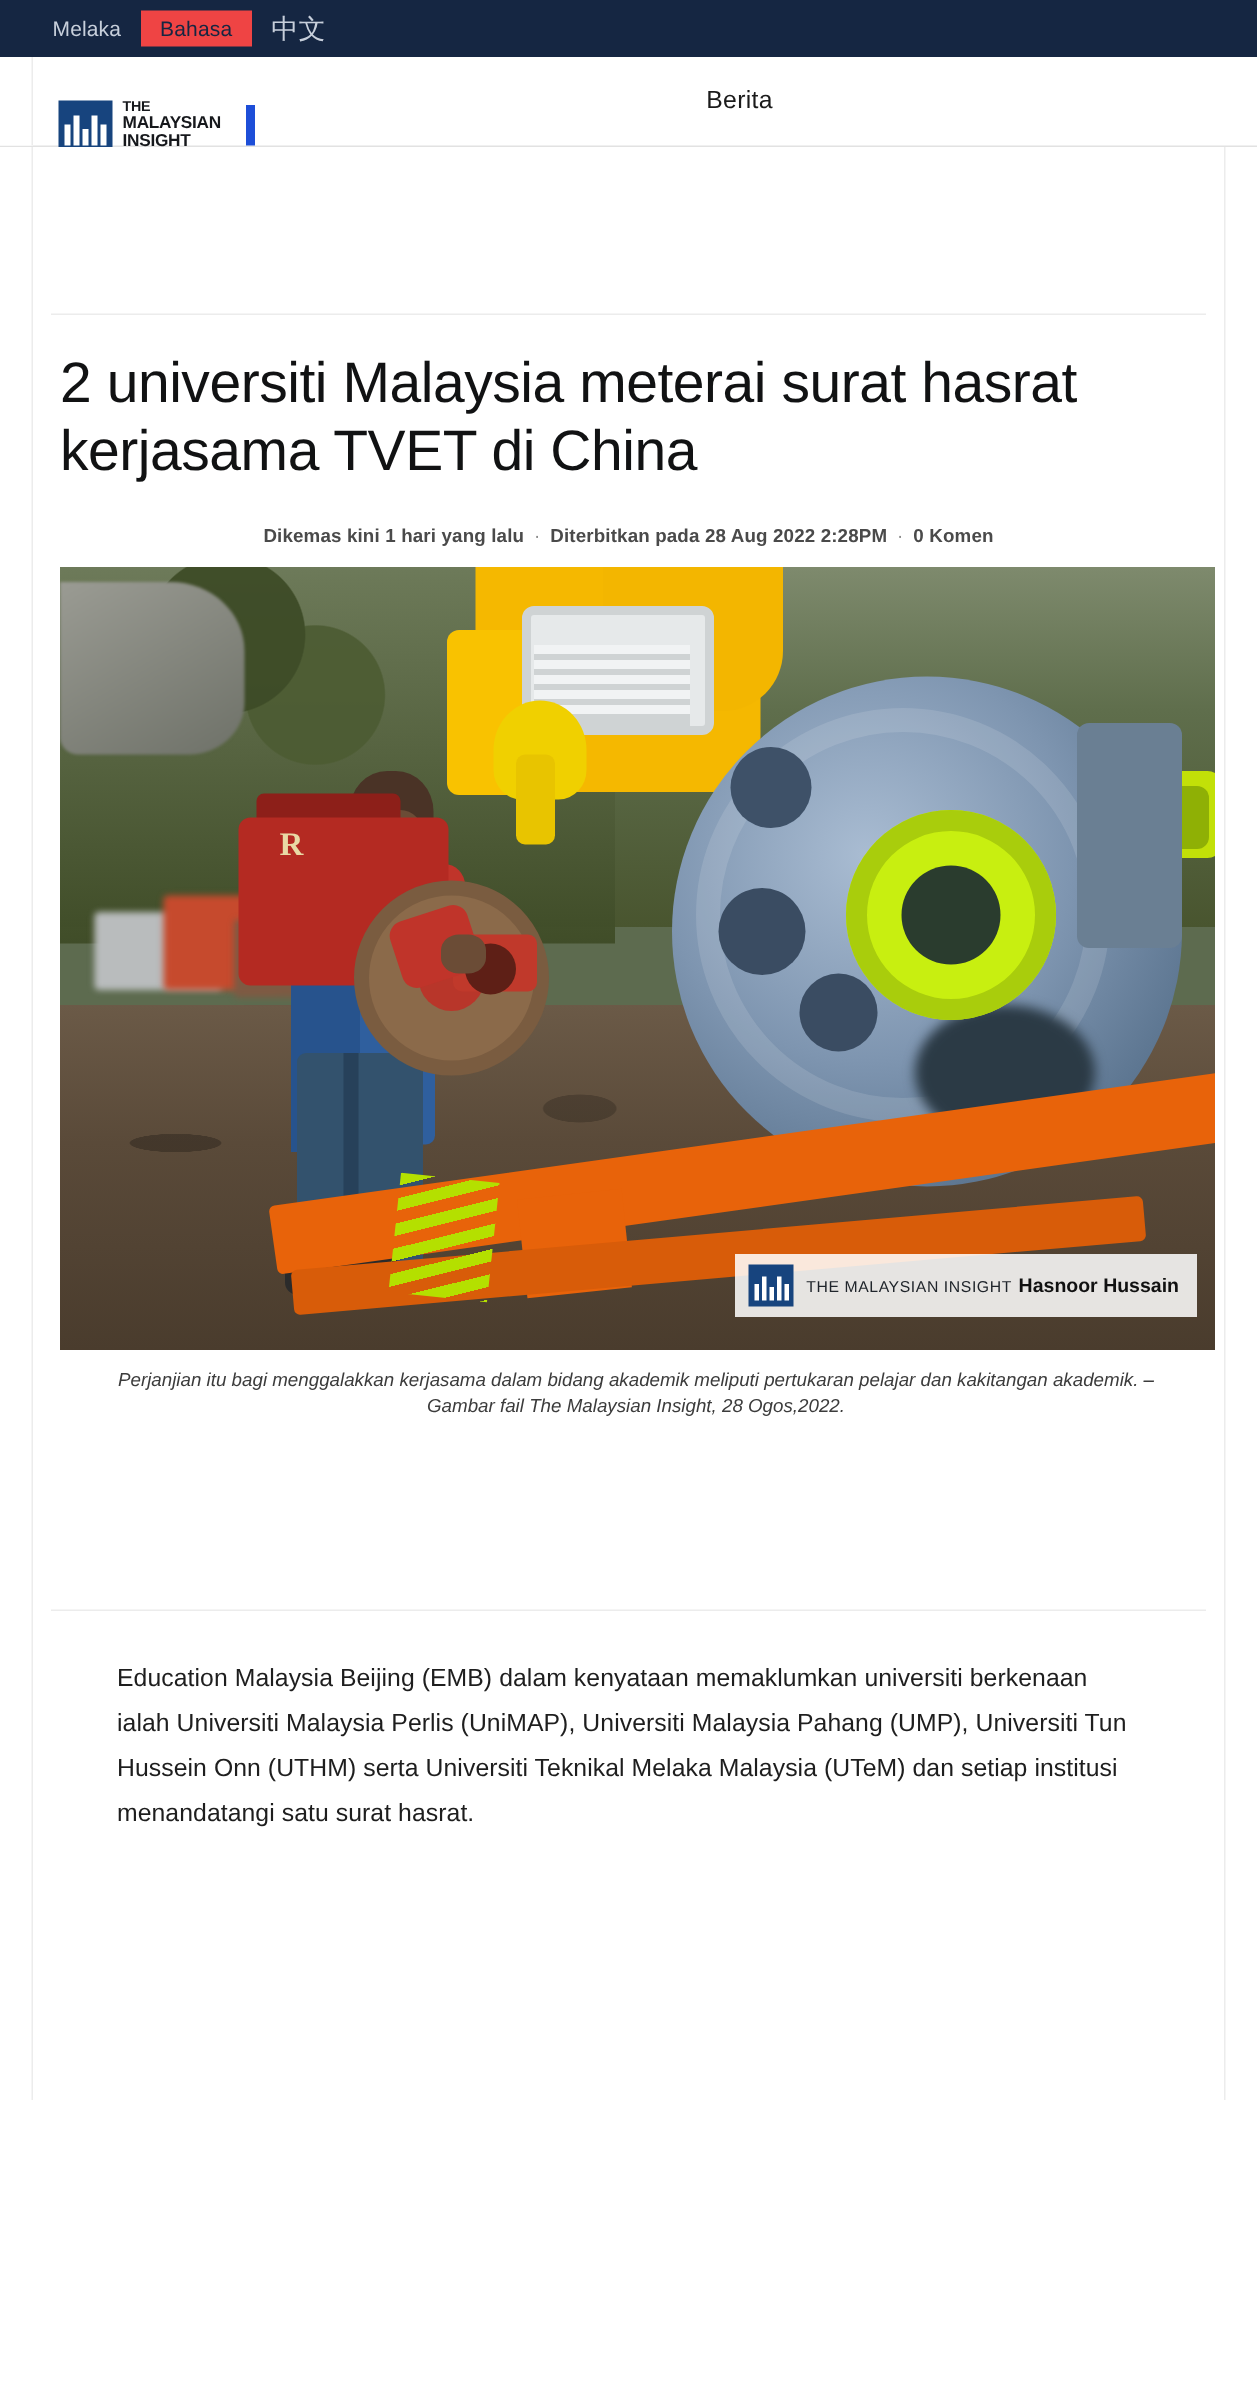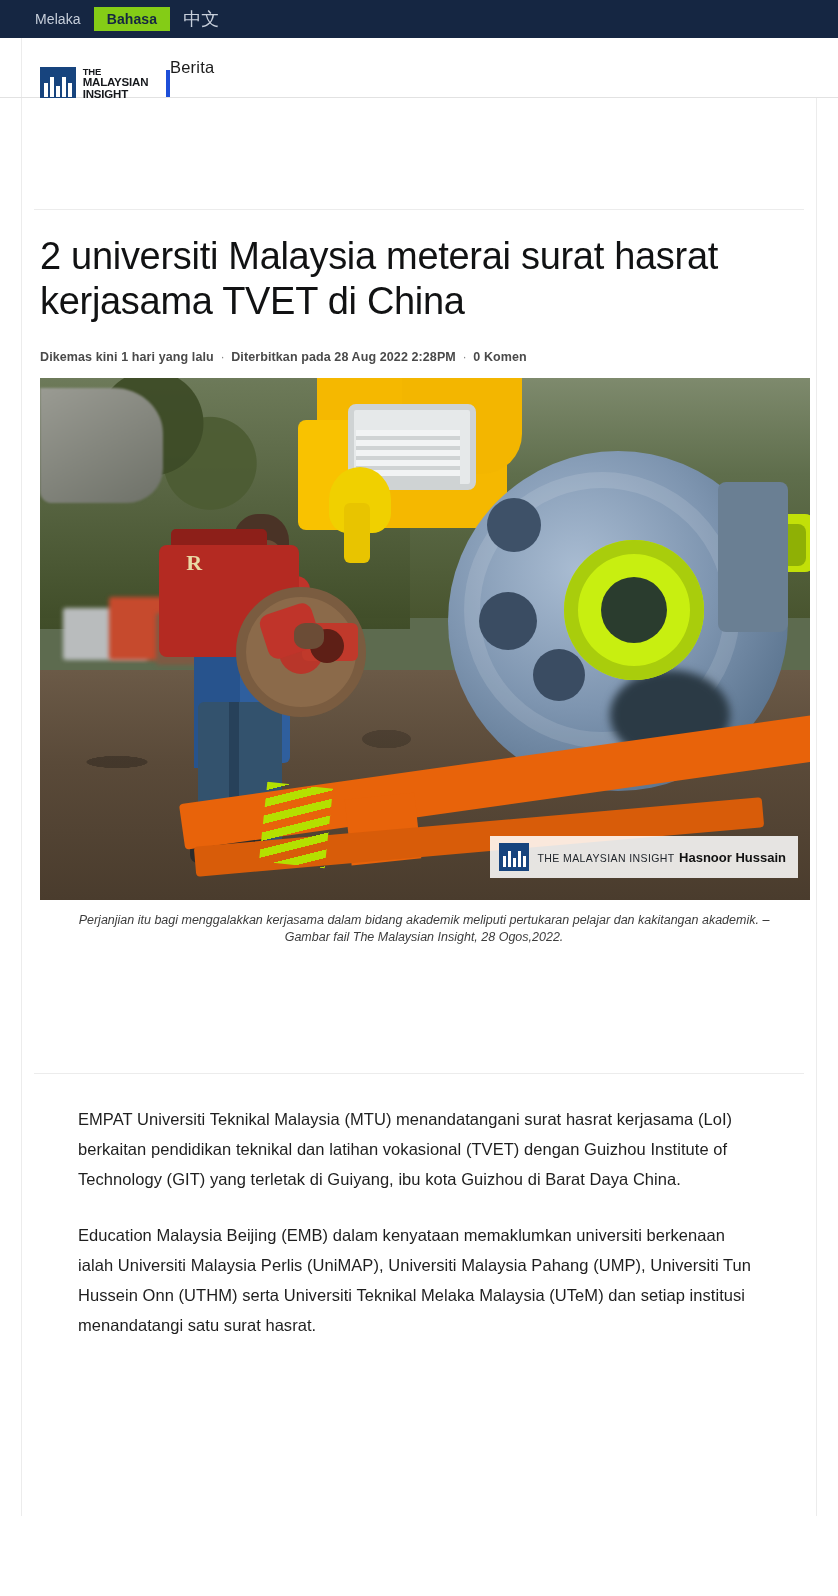--- a/index.html
+++ b/index.html
@@ -20,43 +20,43 @@
     gap: 0;
   }
   .lang-item {
     color: #c7cfdb;
     font-size: 14px;
     padding: 5px 13px;
     line-height: 1;
     letter-spacing: .1px;
   }
   .lang-item.active {
-    background: #84cc16;
+    background: #ef4444;
     color: #152642;
-    font-weight: 700;
+    font-weight: 400;
   }
   .lang-item.cjk { font-size: 18px; }
 
   
   .masthead {
     height: 60px;
     background: #ffffff;
     border-bottom: 1px solid #e2e2e2;
     display: flex;
     align-items: stretch;
     position: relative;
   }
   .mast-left {
     width: 22px;
     border-right: 1px solid #ececec;
     background: #fff;
   }
   .logo-cell {
     width: 148px;
-    border-right: 4px solid #1d4ed8;
+    border-right: 6px solid #1d4ed8;
     display: flex;
     align-items: center;
     justify-content: center;
     padding: 6px 10px;
     margin-top: 32px;
   }
   .logo {
     display: flex;
     align-items: center;
     gap: 7px;
@@ -81,20 +81,21 @@
     font-size: 11.5px;
     line-height: 11.5px;
     letter-spacing: -0.2px;
   }
   .logo-text span { display:block; }
   .logo-text .l1 { font-size: 9.5px; line-height: 10px; }
   .nav-center {
     flex: 1;
     display: flex;
     align-items: center;
+    justify-content: center;
   }
   .nav-item {
     font-size: 16.5px;
     color: #1b1b1b;
     letter-spacing: .2px;
   }
   .mast-right { width: 22px; }
 
   
   .page {
@@ -134,20 +135,21 @@
     padding: 24px 0 0 0;
     max-width: 740px;
   }
 
   .byline {
     margin-top: 26px;
     font-size: 12.5px;
     color: #4a4a4a;
     font-weight: 600;
     letter-spacing: .1px;
+    text-align: center;
   }
   .byline .sep { color: #8a8a8a; font-weight: 400; padding: 0 3px; }
 
   
   .hero-wrap { margin-top: 14px; position: relative; }
   .hero {
     width: 770px;
     height: 522px;
     position: relative;
     overflow: hidden;
@@ -410,19 +412,18 @@
         </div>
 
         <div class="caption">Perjanjian itu bagi menggalakkan kerjasama dalam bidang akademik meliputi pertukaran pelajar dan kakitangan akademik. – Gambar fail The Malaysian Insight, 28 Ogos,2022.</div>
       </div>
 
     </div>
 
     <div class="mid-gap"></div>
 
     <div class="body-copy">
-      <p>EMPAT Universiti Teknikal Malaysia (MTU) menandatangani surat hasrat kerjasama (LoI) berkaitan pendidikan teknikal dan latihan vokasional (TVET) dengan Guizhou Institute of Technology (GIT) yang terletak di Guiyang, ibu kota Guizhou di Barat Daya China.</p>
       <p>Education Malaysia Beijing (EMB) dalam kenyataan memaklumkan universiti berkenaan ialah Universiti Malaysia Perlis (UniMAP), Universiti Malaysia Pahang (UMP), Universiti Tun Hussein Onn (UTHM) serta Universiti Teknikal Melaka Malaysia (UTeM) dan setiap institusi menandatangi satu surat hasrat.</p>
     </div>
 
     <div class="bottom-gap"></div>
   </div>
 </div>
 
 </body></html>

